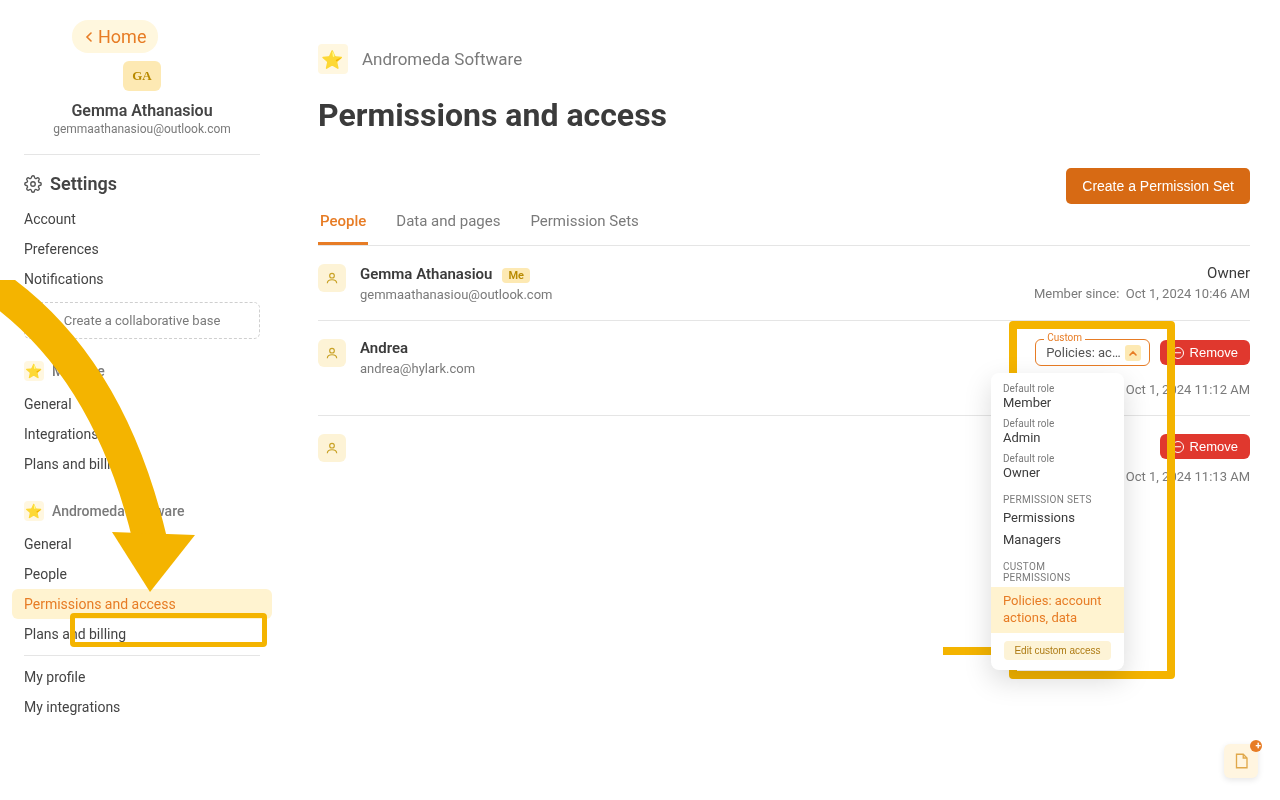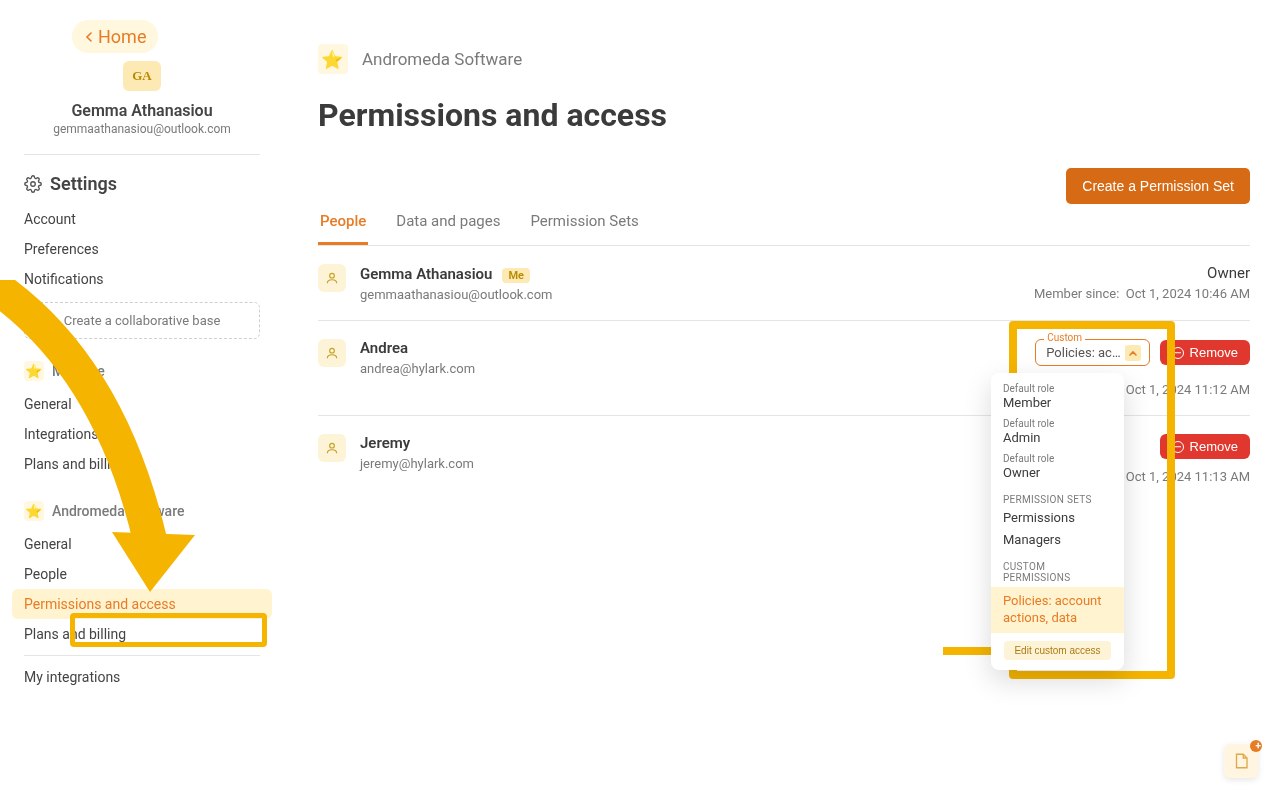--- a/index.html
+++ b/index.html
@@ -219,20 +219,21 @@
 
   <div class="section-head">
     <span class="star-icon">⭐</span>
     <span>Andromeda Software</span>
   </div>
   <div class="nav-item">General</div>
   <div class="nav-item">People</div>
   <div class="nav-item active">Permissions and access</div>
   <div class="nav-item">Plans and billing</div>
   <div class="thin-divider"></div>
+  <div class="nav-item">My profile</div>
   <div class="nav-item">My integrations</div>
 </aside>
 
 <div class="highlight-perm"></div>
 <svg class="arrow-svg" width="210" height="330">
   <path d="M 0 10 Q 110 90 150 260" stroke="#f4b400" stroke-width="34" fill="none" stroke-linecap="round"></path>
   <path d="M 150 312 L 112 252 L 195 255 Z" fill="#f4b400"></path>
 </svg>
 
 <main class="main">
@@ -325,24 +326,20 @@
     </svg>
   </div>
 
   <div class="person" style="border-bottom:none;">
     <div class="p-avatar">
       <svg width="14" height="14" viewBox="0 0 24 24" fill="none" stroke="#c9a227" stroke-width="2">
           <circle cx="12" cy="8" r="4"></circle>
           <path d="M4 21c0-4 4-6 8-6s8 2 8 6"></path>
         </svg>
     </div>
-    <div>
-      <div class="p-name">Jeremy</div>
-      <div class="p-email">jeremy@hylark.com</div>
-    </div>
     <div class="p-right" style="display:flex;flex-direction:column;align-items:flex-end;gap:10px;">
       <button class="remove-btn">
         <span class="remove-icon"></span>
         <span>Remove</span>
       </button>
       <div>Oct 1, 2024 11:13 AM</div>
     </div>
   </div>
 </main>
 

